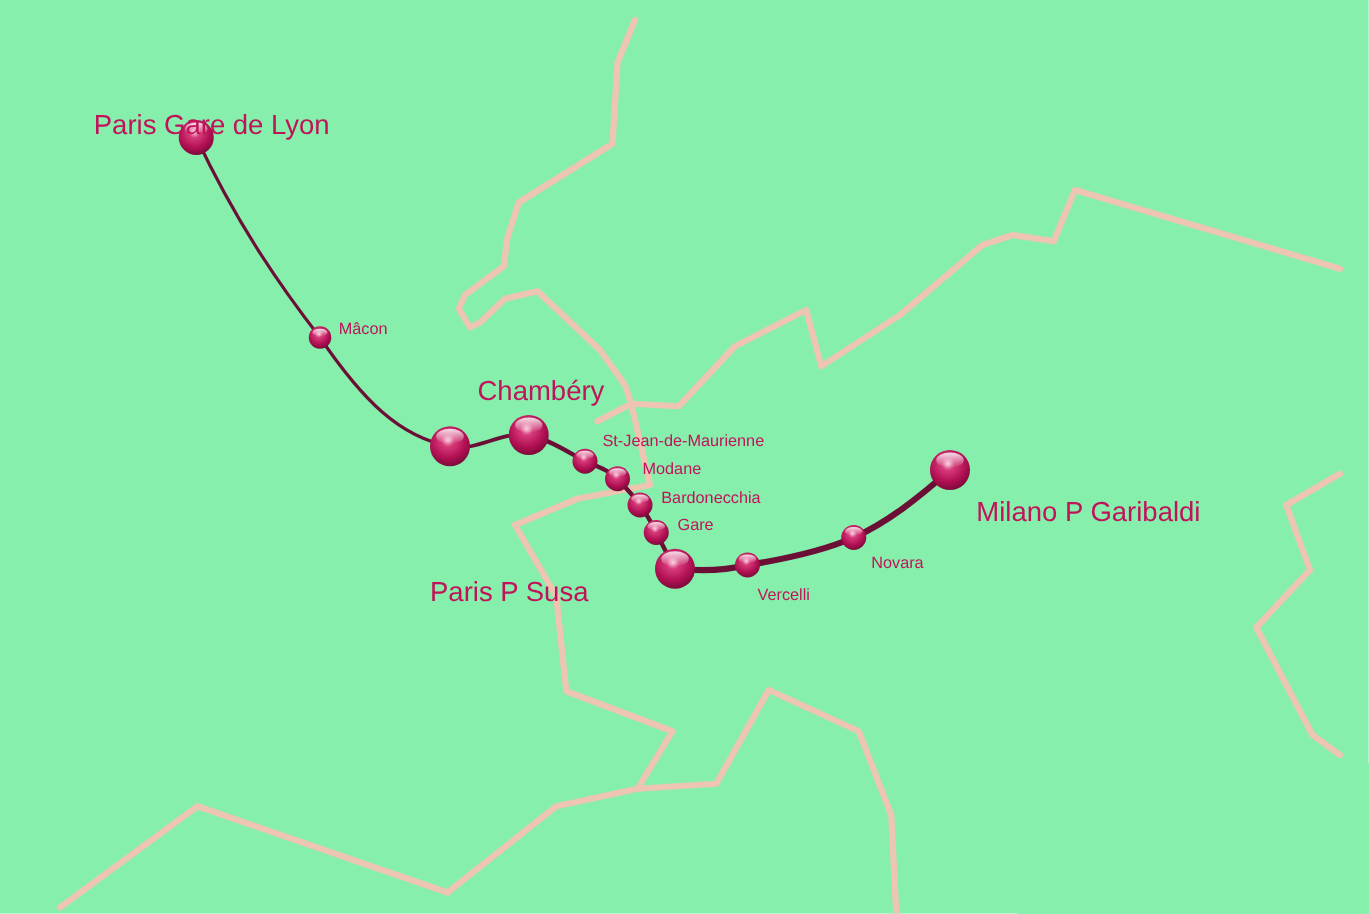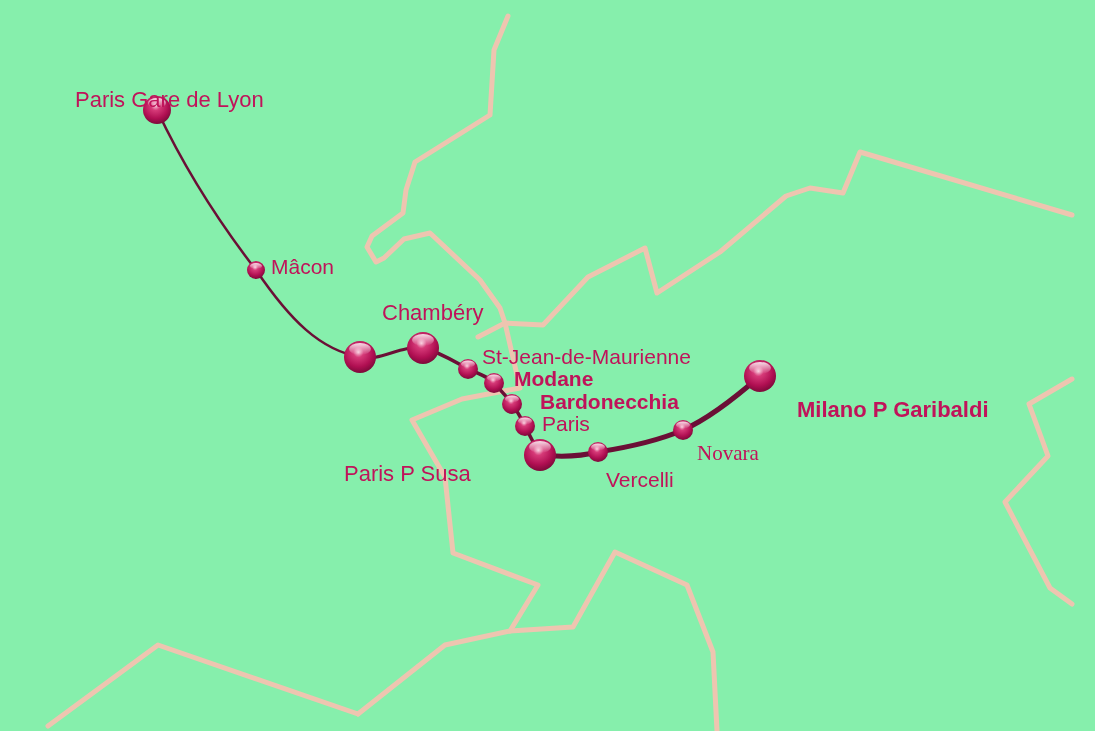--- a/index.html
+++ b/index.html
@@ -1,20 +1,20 @@
 <!DOCTYPE html>
 <html><head>
 <meta charset="utf-8">
 <style>
   html, body { margin:0; padding:0; background:#ffffff; }
   #map { position:relative; width:1095px; height:731px; overflow:hidden; background:#86efac; }
   svg { position:absolute; left:0; top:0; }
   .lbl { position:absolute; font-family:"Liberation Sans", sans-serif; color:#c0135a; white-space:nowrap; line-height:1; }
   .big { font-size:22px; }
-  .small { font-size:21px; }
+  .small { font-size:13px; }
 </style>
 </head>
 <body>
 
 <div id="map">
   <svg width="1095" height="731" viewBox="0 0 1095 731">
     <defs>
       <radialGradient id="ballMajor" cx="45%" cy="35%" r="65%">
         <stop offset="0%" stop-color="#f7c6d8"></stop>
         <stop offset="25%" stop-color="#d63a78"></stop>
@@ -97,20 +97,20 @@
         <circle cx="760" cy="376" r="16" fill="url(#ballMajor)"></circle>
         <ellipse cx="760" cy="368" rx="11" ry="6" fill="url(#shine)"></ellipse>
       </g>
     </g>
   </svg>
 
   <div class="lbl big" style="left:75px; top:89px;">Paris Gare de Lyon</div>
   <div class="lbl small" style="left:271px; top:256px;">Mâcon</div>
   <div class="lbl big" style="left:382px; top:302px;text-align:center;">Chambéry</div>
   <div class="lbl small" style="left:482px; top:346px;text-align:right;">St-Jean-de-Maurienne</div>
-  <div class="lbl small" style="left:514px; top:368px;font-weight:bold;">Modane</div>
-  <div class="lbl small" style="left:540px; top:391px;font-weight:bold;">Bardonecchia</div>
-  <div class="lbl small" style="left:542px; top:413px;">Paris</div>
+  <div class="lbl small" style="left:514px; top:368px;">Modane</div>
+  <div class="lbl small" style="left:529px; top:391px;">Bardonecchia</div>
+  <div class="lbl small" style="left:542px; top:413px;">Gare</div>
   <div class="lbl big" style="left:344px; top:463px;">Paris P Susa</div>
   <div class="lbl small" style="left:606px; top:469px;">Vercelli</div>
-  <div class="lbl small" style="left:697px; top:443px;font-family:Liberation Serif, serif;">Novara</div>
-  <div class="lbl big" style="left:797px; top:399px;font-weight:bold;">Milano P Garibaldi</div>
+  <div class="lbl small" style="left:697px; top:443px;">Novara</div>
+  <div class="lbl big" style="left:781px; top:399px;">Milano P Garibaldi</div>
 </div>
 
 </body></html>

